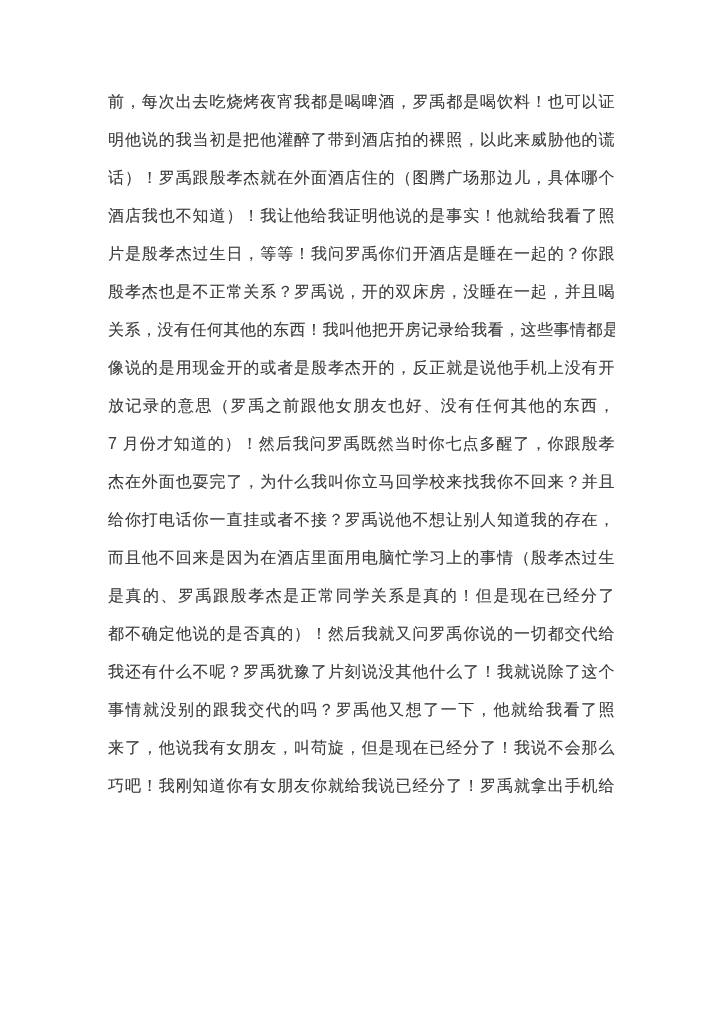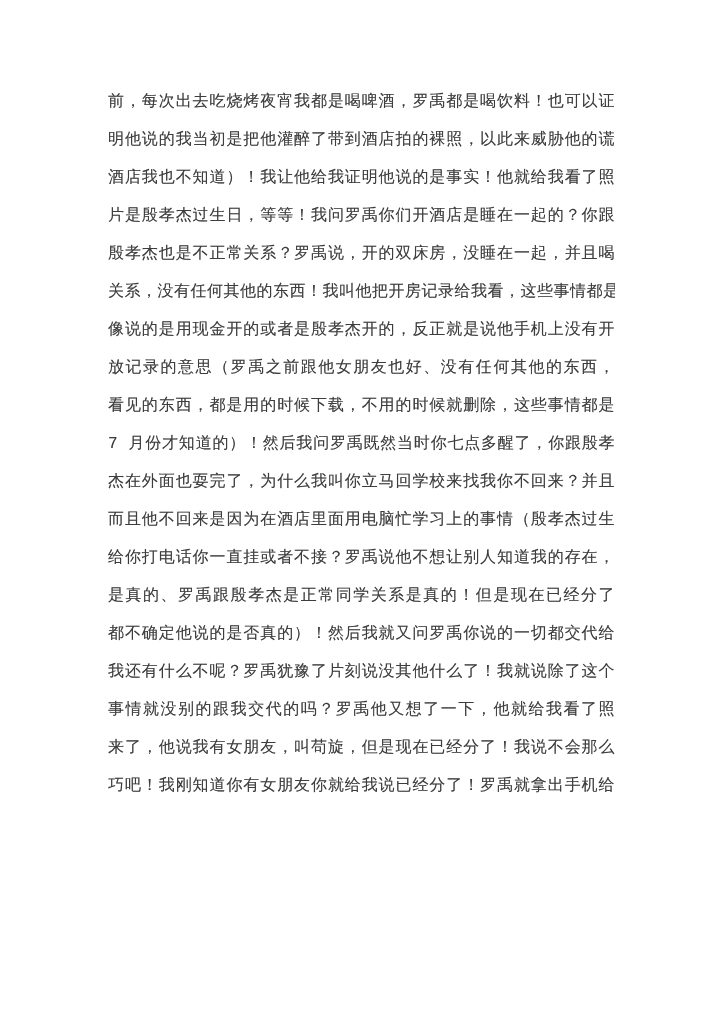--- a/index.html
+++ b/index.html
@@ -6,21 +6,21 @@
     margin: 0;
     padding: 0;
     background: #ffffff;
   }
   .page {
     position: relative;
     width: 672px;
     height: 1024px;
     background: #ffffff;
     overflow: hidden;
-    font-family: Liberation Mono, monospace;
+    font-family: Liberation Sans, sans-serif;
   }
   .text-block {
     position: absolute;
     top: 83px;
     left: 108px;
     width: 507px;
     color: #3d3d3d;
     font-size: 16px;
     letter-spacing: 0.5px;
   }
@@ -34,31 +34,31 @@
     text-shadow: 0 0 0.6px rgba(80,80,80,0.45);
   }
 </style>
 </head>
 <body>
 
 <div class="page">
   <div class="text-block">
     <div class="line">前，每次出去吃烧烤夜宵我都是喝啤酒，罗禹都是喝饮料！也可以证</div>
     <div class="line">明他说的我当初是把他灌醉了带到酒店拍的裸照，以此来威胁他的谎</div>
+    <div class="line">话）！罗禹跟殷孝杰就在外面酒店住的（图腾广场那边儿，具体哪个</div>
     <div class="line">酒店我也不知道）！我让他给我证明他说的是事实！他就给我看了照</div>
     <div class="line">片是殷孝杰过生日，等等！我问罗禹你们开酒店是睡在一起的？你跟</div>
     <div class="line">殷孝杰也是不正常关系？罗禹说，开的双床房，没睡在一起，并且喝</div>
     <div class="line">关系，没有任何其他的东西！我叫他把开房记录给我看，这些事情都是</div>
     <div class="line">像说的是用现金开的或者是殷孝杰开的，反正就是说他手机上没有开</div>
     <div class="line">放记录的意思（罗禹之前跟他女朋友也好、没有任何其他的东西，</div>
-    <div class="line">看见的东西，都是用的时候下载，不用的时候就删除，这些事情都是</div>
     <div class="line">7 月份才知道的）！然后我问罗禹既然当时你七点多醒了，你跟殷孝</div>
     <div class="line">杰在外面也耍完了，为什么我叫你立马回学校来找我你不回来？并且</div>
+    <div class="line">给你打电话你一直挂或者不接？罗禹说他不想让别人知道我的存在，</div>
     <div class="line">而且他不回来是因为在酒店里面用电脑忙学习上的事情（殷孝杰过生</div>
-    <div class="line">给你打电话你一直挂或者不接？罗禹说他不想让别人知道我的存在，</div>
     <div class="line">是真的、罗禹跟殷孝杰是正常同学关系是真的！但是现在已经分了</div>
     <div class="line">都不确定他说的是否真的）！然后我就又问罗禹你说的一切都交代给</div>
     <div class="line">我还有什么不呢？罗禹犹豫了片刻说没其他什么了！我就说除了这个</div>
     <div class="line">事情就没别的跟我交代的吗？罗禹他又想了一下，他就给我看了照</div>
     <div class="line">来了，他说我有女朋友，叫苟旋，但是现在已经分了！我说不会那么</div>
     <div class="line">巧吧！我刚知道你有女朋友你就给我说已经分了！罗禹就拿出手机给</div>
   </div>
 </div>
 
 </body></html>

